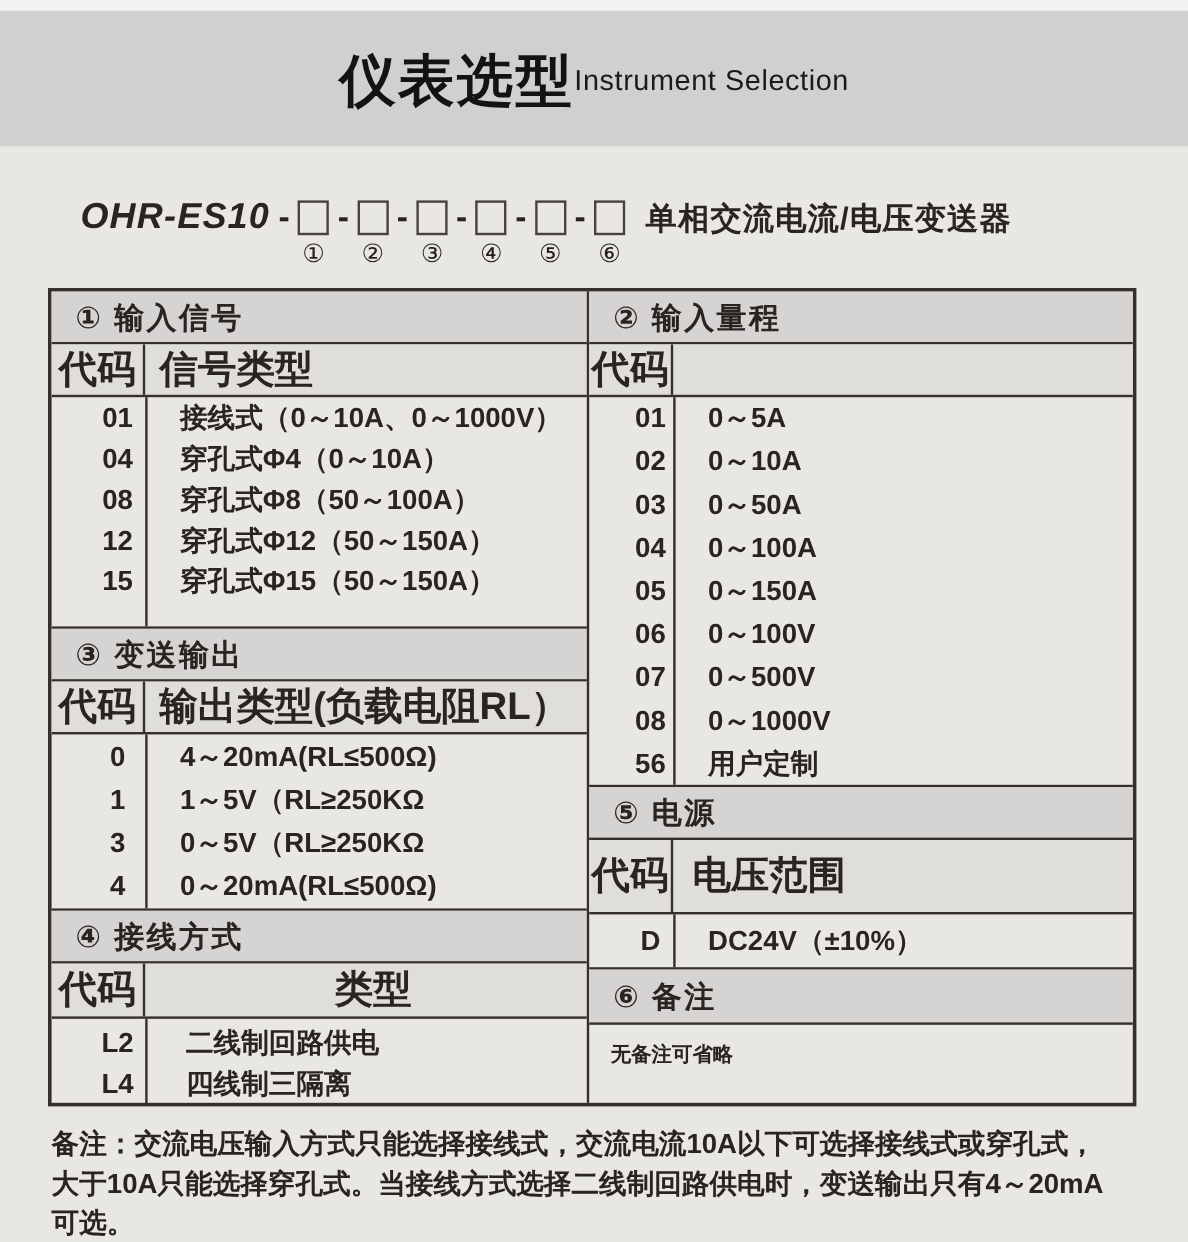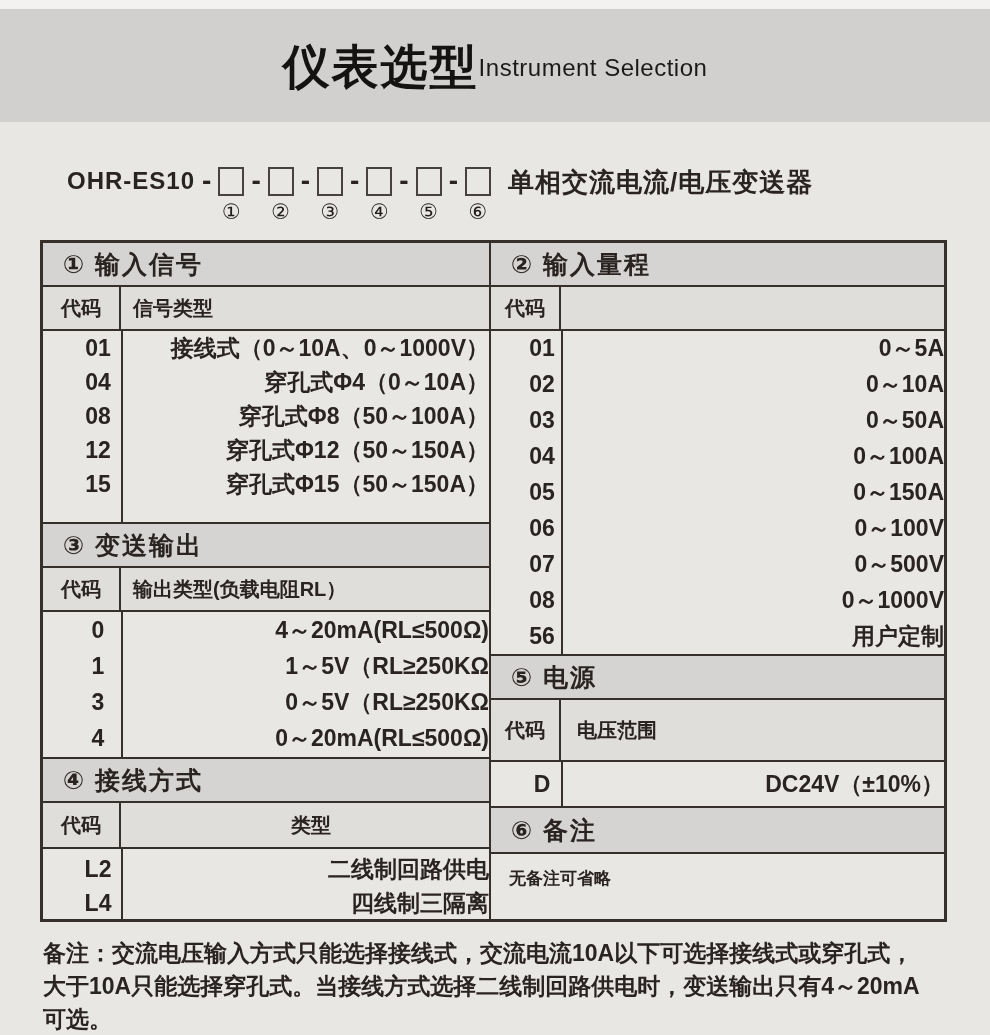--- a/index.html
+++ b/index.html
@@ -15,49 +15,49 @@
   body{font-family:"Liberation Sans","DejaVu Sans",sans-serif;color:var(--text);}
   .page{position:relative;width:990px;height:1035px;background:var(--page-bg);overflow:hidden;margin:0 auto;}
   .topstrip{position:absolute;top:0;left:0;right:0;height:9px;background:#f3f2f1;}
   .banner{position:absolute;top:9px;left:0;right:0;height:113px;background:var(--banner-bg);
           display:flex;flex-direction:row;align-items:center;justify-content:center;padding-top:2px;}
   .banner .title{font-size:47px;font-weight:bold;letter-spacing:2px;color:#151312;line-height:1.1;}
   .banner .subtitle{font-size:24px;font-weight:normal;color:#1c1a19;margin-top:2px;letter-spacing:0.5px;}
 
   
   .model{position:absolute;top:163px;left:67px;display:flex;align-items:flex-start;}
-  .model .prefix{font-size:24px;font-weight:bold;line-height:36px;letter-spacing:1px;}
+  .model .prefix{font-size:30px;font-weight:bold;line-height:36px;letter-spacing:1px;font-style:italic;}
   .slots{display:flex;align-items:flex-start;}
   .slot-wrap{display:flex;align-items:flex-start;}
   .slot-wrap .dash{font-size:28px;font-weight:bold;line-height:36px;margin:0 7px;}
   .slot{display:flex;flex-direction:column;align-items:center;}
   .slot .box{width:26px;height:29px;border:2px solid #474140;margin-top:4px;}
   .slot .num{font-size:21px;line-height:21px;margin-top:5px;color:#221e1d;}
   .model .desc{font-size:26px;font-weight:bold;line-height:38px;margin-left:17px;letter-spacing:1px;}
 
   
   .selection-table{position:absolute;top:240px;left:40px;width:907px;height:682px;
                    border:3px solid var(--line);display:flex;background:var(--page-bg);}
   .col{display:flex;flex-direction:column;}
   .col-left{width:446px;--codew:78px;}
   .col-right{flex:1;border-left:2px solid var(--line);--codew:70px;}
   .section{display:flex;flex-direction:column;}
   .section + .section{border-top:2px solid var(--line);}
   .sec-title{height:44px;flex:0 0 auto;background:var(--sec-bg);border-bottom:2px solid var(--line);
              display:flex;align-items:center;padding-left:20px;font-size:25px;font-weight:bold;letter-spacing:2px;}
   .sec-head{height:44px;flex:0 0 auto;background:var(--head-bg);border-bottom:2px solid var(--line);
-            display:flex;align-items:stretch;font-size:20px;font-weight:bold;}
+            display:flex;align-items:stretch;font-size:32px;font-weight:bold;}
   .sec-head .c-code{display:flex;align-items:center;justify-content:center;width:var(--codew);
                     border-right:2px solid var(--line);}
   .sec-head .c-type{display:flex;align-items:center;flex:1;padding-left:12px;}
   .sec-rows{position:relative;display:flex;flex-direction:column;}
   .sec-rows::before{content:"";position:absolute;left:var(--codew);top:0;bottom:0;width:2px;background:var(--line);}
   .t-row{display:flex;align-items:center;font-size:23px;font-weight:bold;padding-left:16px;}
   .t-row .c-code{width:var(--codew);text-align:center;}
-  .t-row .c-type{flex:1;padding-left:13px;text-align:right;}
+  .t-row .c-type{flex:1;padding-left:13px;}
 
   .s1 .sec-rows{height:191px;}
   .s1 .t-row{height:34px;flex:0 0 auto;}
   .s2 .sec-rows{height:323px;}
   .s2 .t-row{flex:1;}
   .s3 .sec-rows{height:145px;}
   .s3 .t-row{flex:1;}
   .s4 .sec-head .c-type{justify-content:center;padding-left:12px;}
   .s4 .sec-head{height:46px;}
   .s4 .sec-rows{flex:1;padding-top:3px;}

